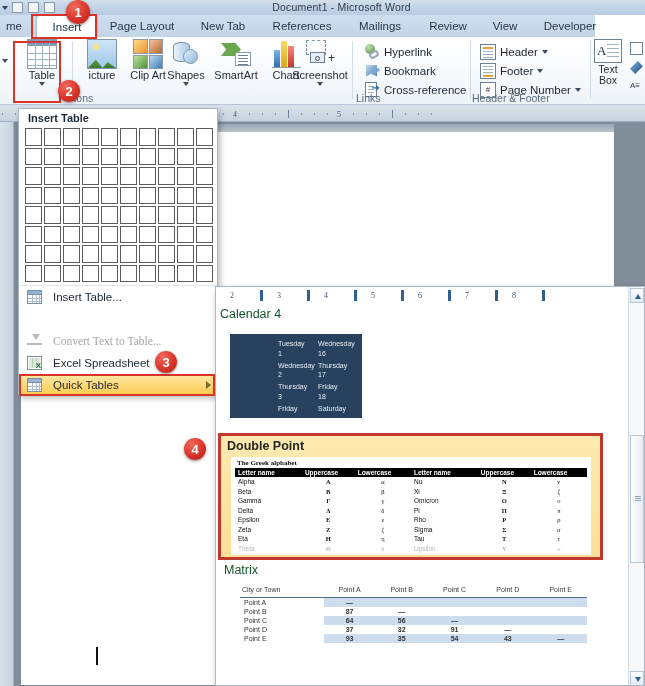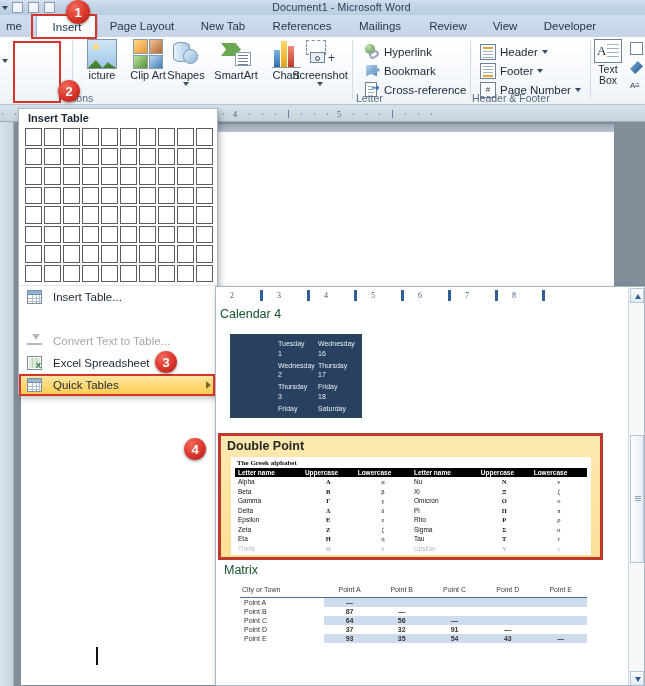--- a/index.html
+++ b/index.html
@@ -29,21 +29,21 @@
   #qat {
     position:absolute; left:2px; top:0px; height:15px;
     display:flex; align-items:center; gap:3px;
   }
   .qat-ico { width:13px; height:13px; position:relative; }
   .qat-ico .sq { position:absolute; inset:1px; border:1px solid #8a9aa8; background:#f0f4f8;}
   .qat-caret { width:0;height:0;border-left:3px solid transparent;border-right:3px solid transparent;border-top:4px solid #33475c; }
 
   
   #tabstrip {
-    position:absolute; left:0; top:15px; width:645px; height:22px;
+    position:absolute; left:0; top:15px; width:595px; height:22px;
     background: linear-gradient(to bottom, #cfdeee 0%, #c4d5e7 100%);
   }
   .tab {
     position:absolute; top:0; height:22px; line-height:23px;
     font-size:11.5px; color:#1f3348; text-align:center; white-space:nowrap;
   }
   .tab.active {
     background:#ffffff;
     border-left:1px solid #a8bdd1; border-right:1px solid #a8bdd1;
     border-top:1px solid #a8bdd1;
@@ -366,20 +366,33 @@
   <div class="tab" style="left:416px;width:64px;">Review</div>
   <div class="tab" style="left:480px;width:50px;">View</div>
   <div class="tab" style="left:530px;width:80px;">Developer</div>
 </div>
 
 <div id="ribbon">
   <div id="ribbon-groups">
 
     <span style="position:absolute;left:2px;top:22px;width:0;height:0;border-left:3px solid transparent;border-right:3px solid transparent;border-top:4px solid #3b4d60;"></span>
 
+    <div class="bigbtn" style="left:14px;">
+      <span class="ico ico32 i-table">
+        <span class="hdr"></span>
+        <span class="v" style="left:7px"></span>
+          <span class="v" style="left:14px"></span>
+        <span class="v" style="left:21px"></span>
+        <span class="h" style="top:13px"></span>
+          <span class="h" style="top:19px"></span>
+        <span class="h" style="top:25px"></span>
+      </span>
+      <span class="lbl">Table</span>
+      <span class="caret"></span>
+    </div>
 
     <div class="grp-sep" style="left:72px;"></div>
 
     <div class="bigbtn" style="left:74px;">
       <span class="ico ico32 i-pic">
         <span class="sun"></span>
           <span class="hill"></span>
       </span>
       <span class="lbl">icture</span>
     </div>
@@ -460,21 +473,21 @@
       <span class="ico ico16 i-xref">
           <span class="doc">
             <i style="top:3px"></i>
             <i style="top:6px"></i>
             <i style="top:9px"></i>
           </span>
           <span class="arr">➔</span>
         </span>
       <span>Cross-reference</span>
     </div>
-    <div class="grp-label" style="left:356px;width:112px;">Letter</div>
+    <div class="grp-label" style="left:356px;width:112px;">Links</div>
 
     <div class="grp-sep" style="left:470px;"></div>
 
     <div class="smallbtn" style="left:480px;top:6px;">
       <span class="ico ico16 i-hf">
           <i style="top:2px"></i>
           <u style="top:6px"></u>
           <u style="top:9px"></u>
           <u style="top:12px"></u>
         </span>
@@ -609,21 +622,21 @@
         <span class="c" style="left:4px"></span>
         <span class="c" style="left:8px"></span>
         <span class="c" style="left:11px"></span>
       <span class="r" style="top:7px"></span>
         <span class="r" style="top:10px"></span>
     </span>
     <span class="dd-label">Insert Table...</span>
   </div>
 
 
-  <div class="dd-item disabled" style="top:221px;">
+  <div class="dd-item disabled" style="top:221px;font-family:Liberation Serif, serif;">
     <span class="dd-ico ddi-conv">
         <span class="ar"></span>
         <span class="ln"></span>
       </span>
     <span class="dd-label">Convert Text to Table...</span>
   </div>
 
   <div class="dd-item" style="top:243px;">
     <span class="dd-ico ddi-xl">
         <span class="g"></span>

